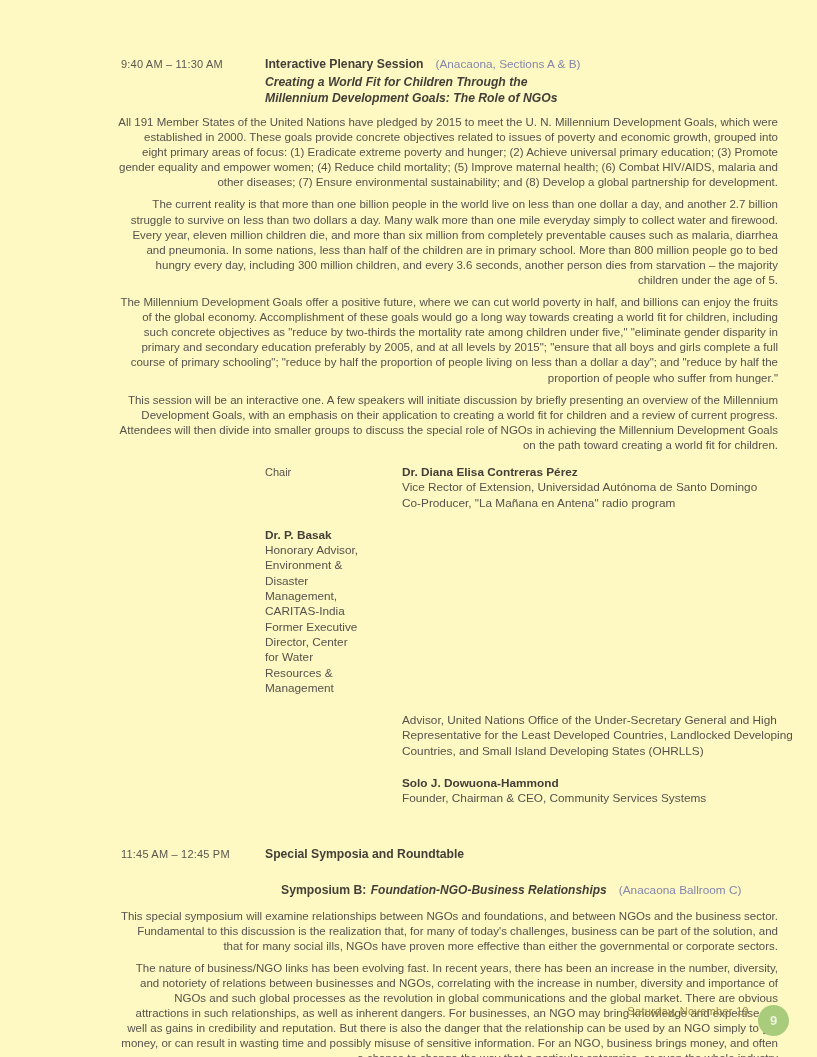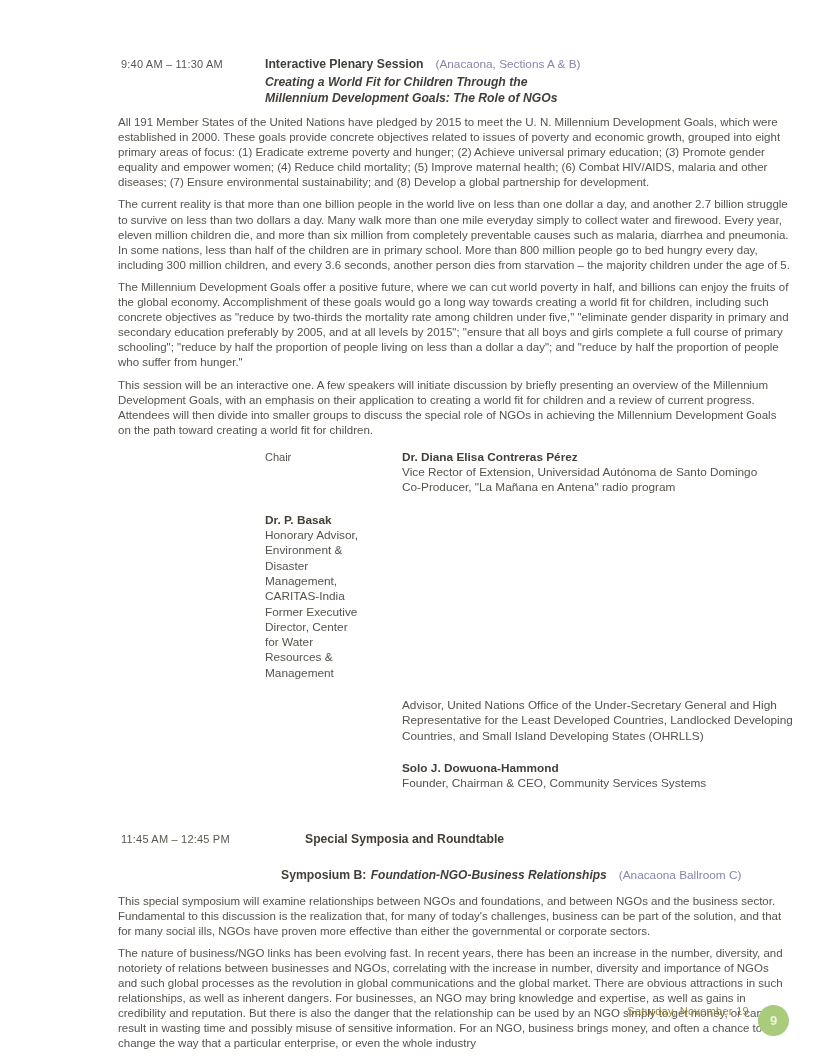--- a/index.html
+++ b/index.html
@@ -1,21 +1,21 @@
 <!DOCTYPE html>
 <html><head>
 <meta charset="utf-8">
 <style>
   html, body { margin: 0; padding: 0; background: #e8e8e8; }
   .page {
     position: relative;
     width: 817px;
     height: 1057px;
     margin: 0 auto;
-    background: #ffffff;
+    background: #fef9c3;
     font-family: "Liberation Sans", sans-serif;
     color: #57524c;
     overflow: hidden;
     box-sizing: border-box;
   }
   .schedule {
     padding: 54px 27px 0 118px;
   }
   .row {
     display: grid;
@@ -47,23 +47,23 @@
     color: #433e37;
     font-size: 12.2px;
     line-height: 16px;
     margin-top: 2px;
     max-width: 345px;
   }
   .paragraphs { margin-top: 9px; }
   p.body {
     font-size: 11.5px;
     line-height: 15.1px;
-    margin: 0 0 7px 0;
+    margin: 0 12px 7px 0;
     color: #57524c;
-    text-align: left;
+    text-align: right;
   }
   .people { margin: 12px 0 0 147px; }
   .person-row {
     display: grid;
     grid-template-columns: 97px 430px;
     margin-bottom: 17px;
     gap: 40px;
   }
   .role-label { font-size: 11px; color: #57524c; padding-top: 1px; }
   .pname {
@@ -72,21 +72,21 @@
     color: #433e37;
     line-height: 15.3px;
   }
   .prole {
     font-size: 11.8px;
     line-height: 15.3px;
     color: #57524c;
   }
   .break-row { margin-top: 39px; }
   .break-title { font-size: 12.2px; color: #4c473f; }
-  .symposia-row { margin-top: 37px; gap: 40px; }
+  .symposia-row { margin-top: 37px; }
   .symposium-row { margin-top: 18px; }
   .symposium-label {
     font-weight: bold;
     font-size: 12.2px;
     color: #433e37;
     margin-left: 16px;
   }
   .symposium-title {
     font-weight: bold;
     font-style: italic;

